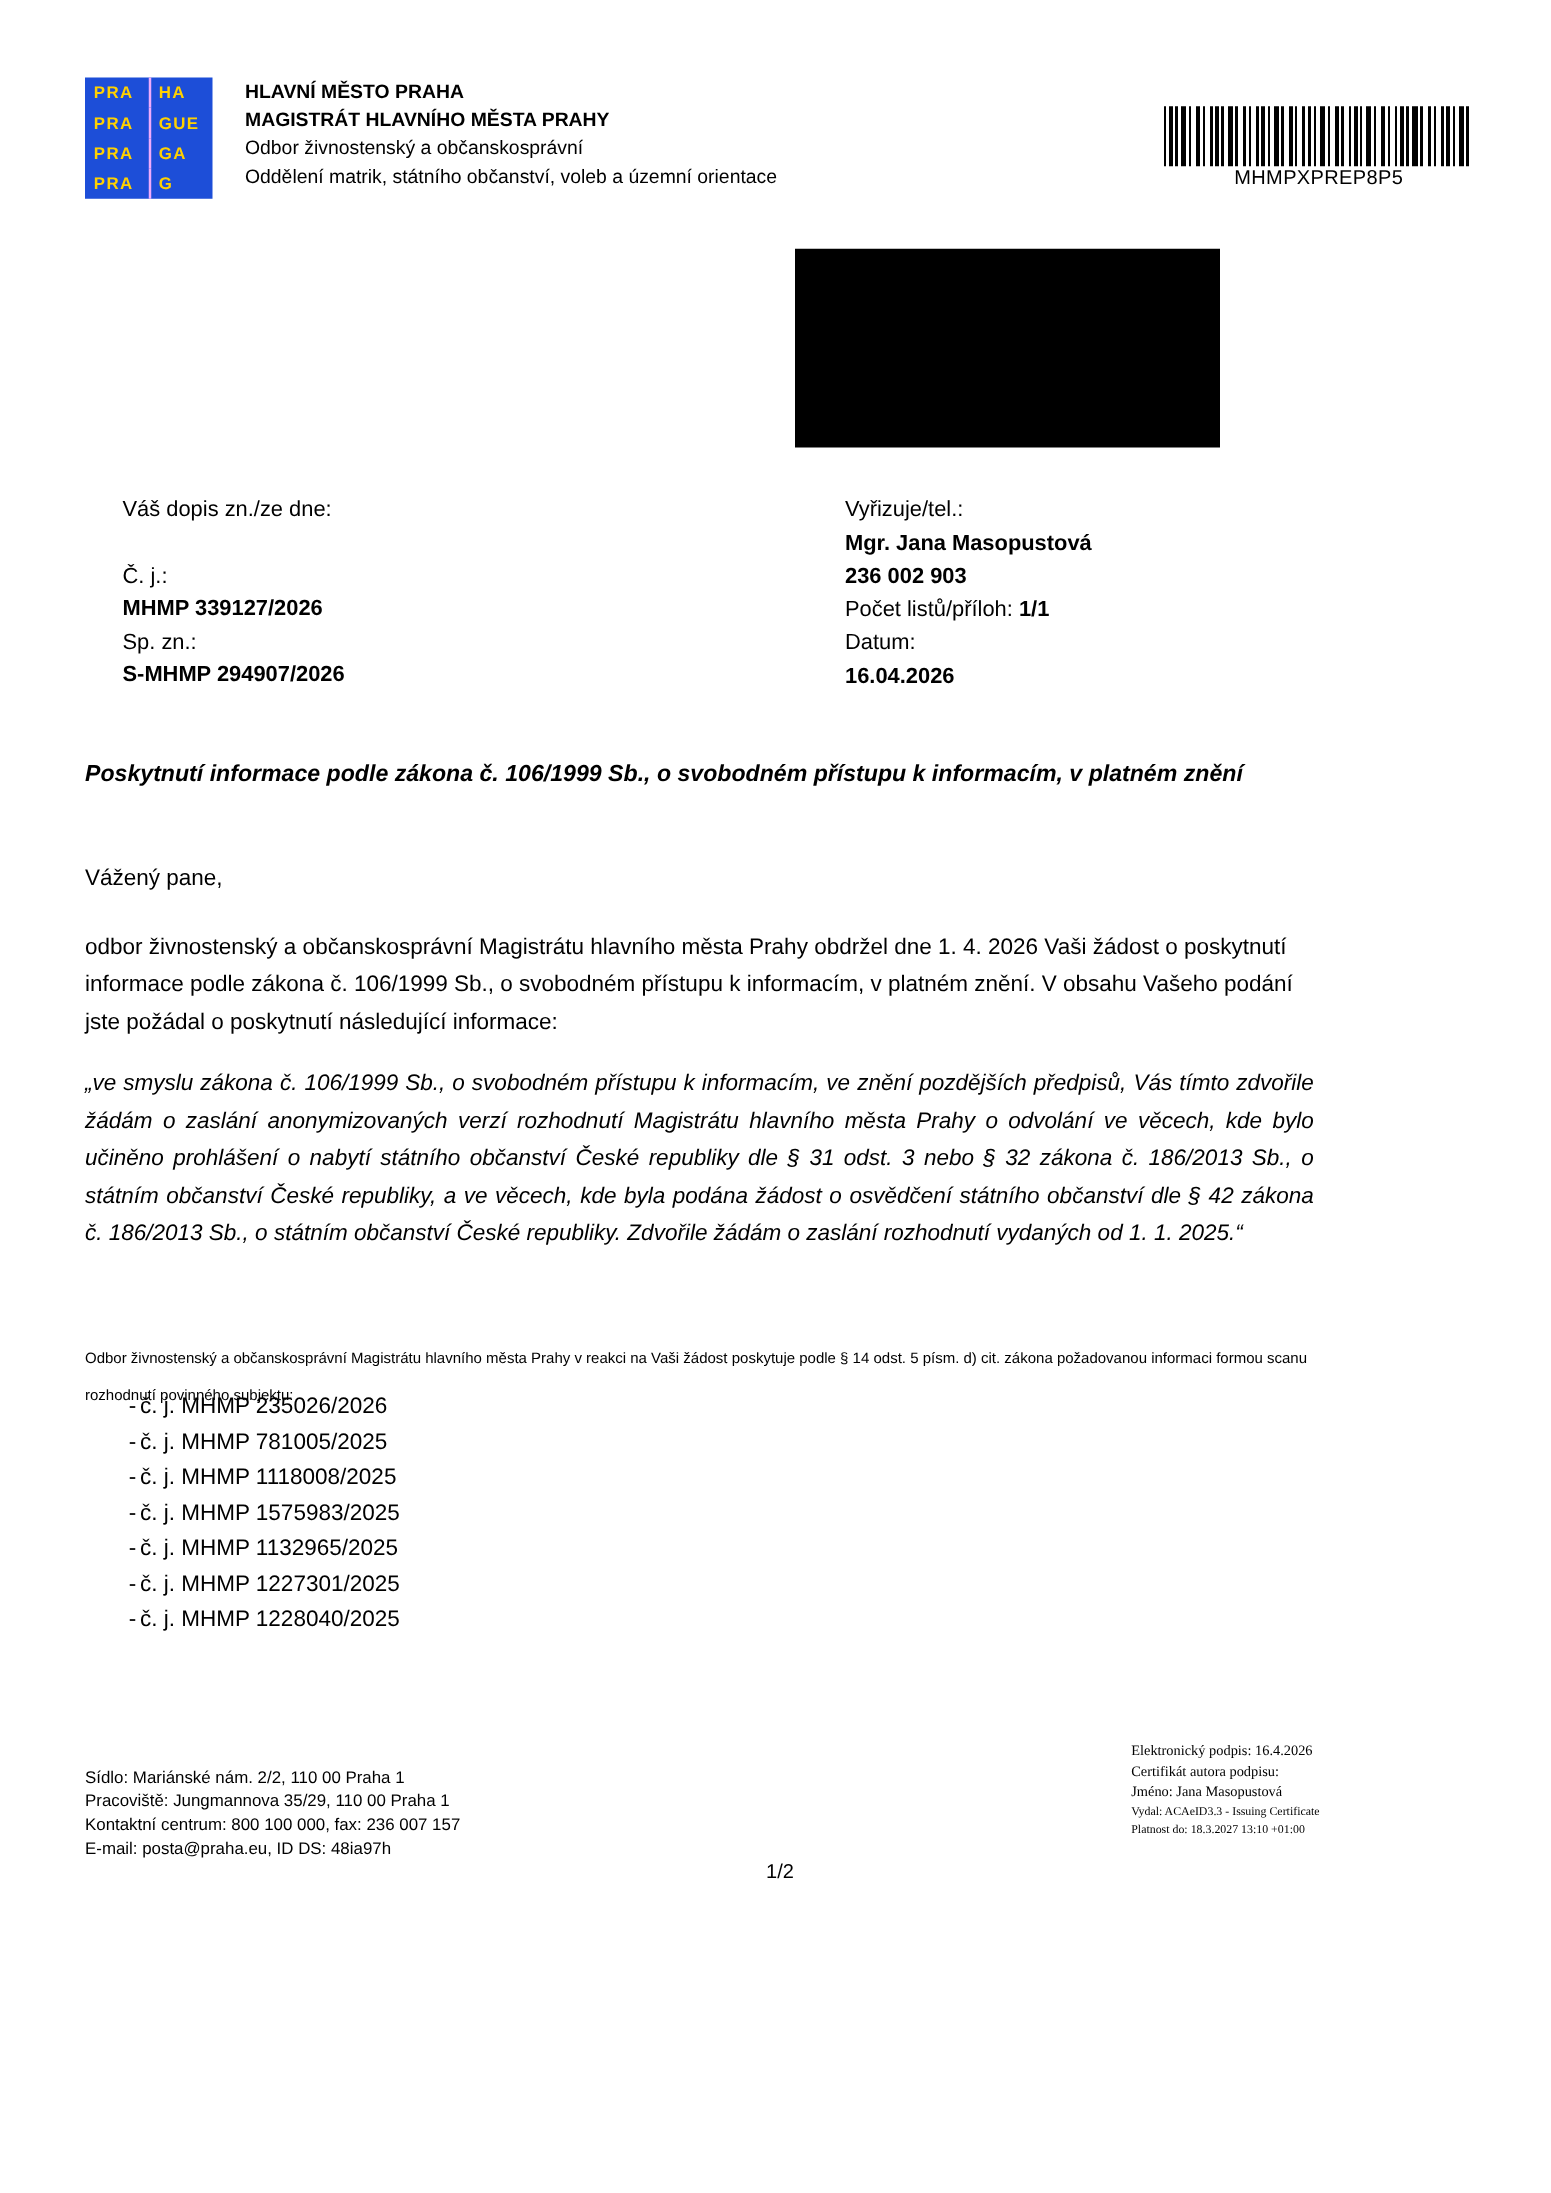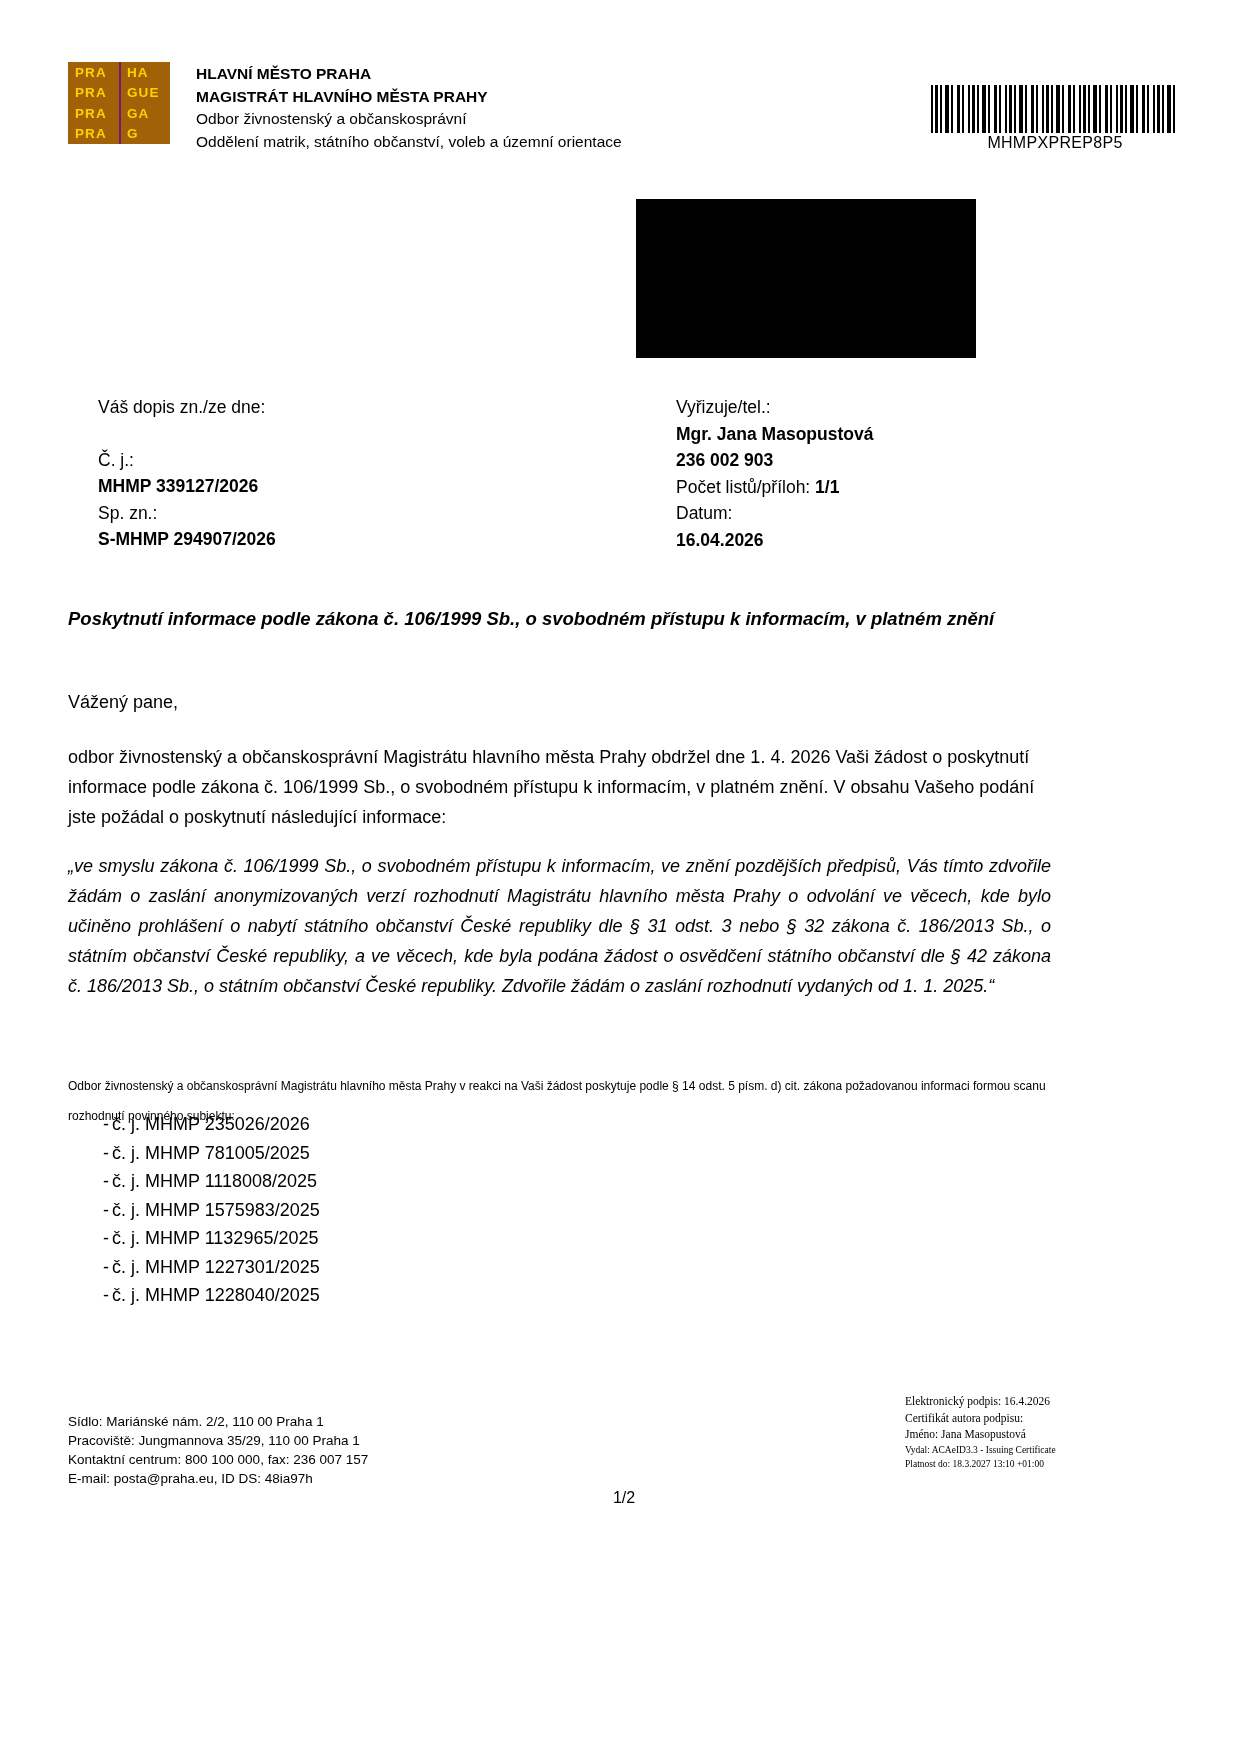--- a/index.html
+++ b/index.html
@@ -24,41 +24,41 @@
   .header {
     position: absolute;
     left: 68px;
     top: 62px;
     right: 60px;
     display: flex;
     align-items: flex-start;
   }
   .logo {
     width: 102px;
-    height: 82px;
-    background: #a16207;
+    height: 97px;
+    background: #1d4ed8;
     display: grid;
     grid-template-columns: 1fr 1fr;
     grid-template-rows: repeat(4, 1fr);
     column-gap: 0;
     flex: 0 0 auto;
   }
   .logo-cell {
     color: #ffd100;
     font-family: "Liberation Sans", sans-serif;
     font-weight: bold;
     font-size: 13.5px;
     letter-spacing: 1.1px;
     display: flex;
     align-items: center;
     padding-left: 7px;
     line-height: 1;
   }
   .logo-cell.col2 {
-    border-left: 2px solid #701a75;
+    border-left: 2px solid #f0abfc;
     padding-left: 6px;
   }
 
   .header-text {
     margin-left: 26px;
     padding-top: 1px;
   }
   .org-line {
     font-size: 15.5px;
     line-height: 22.5px;

